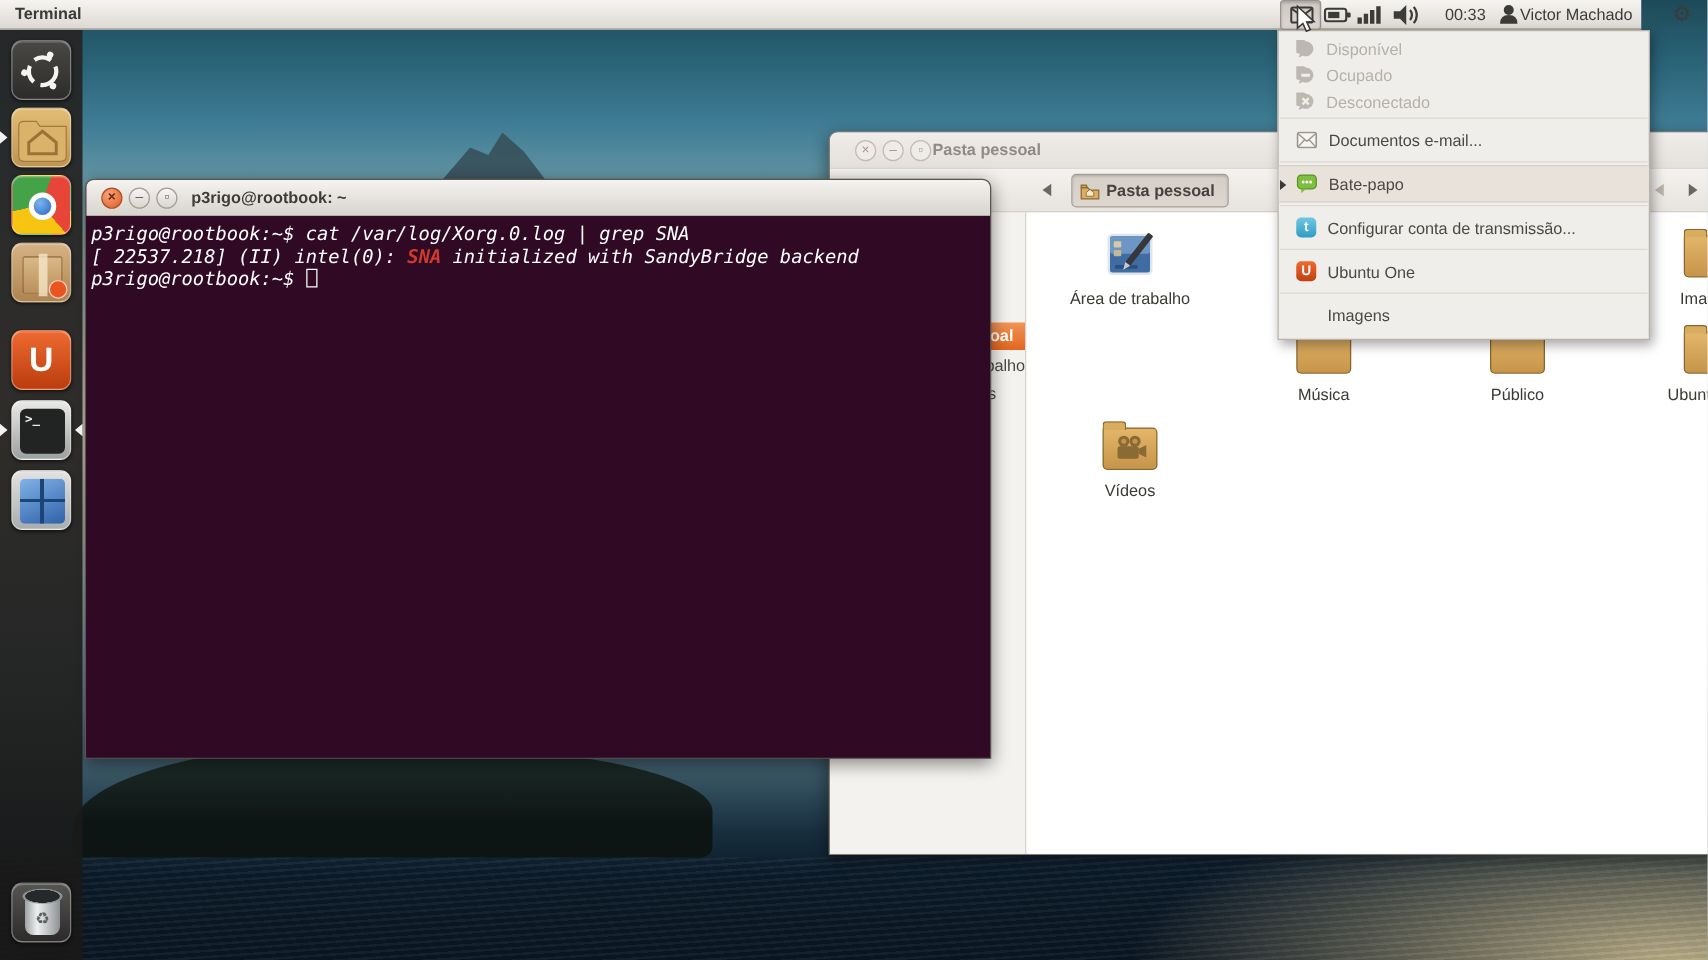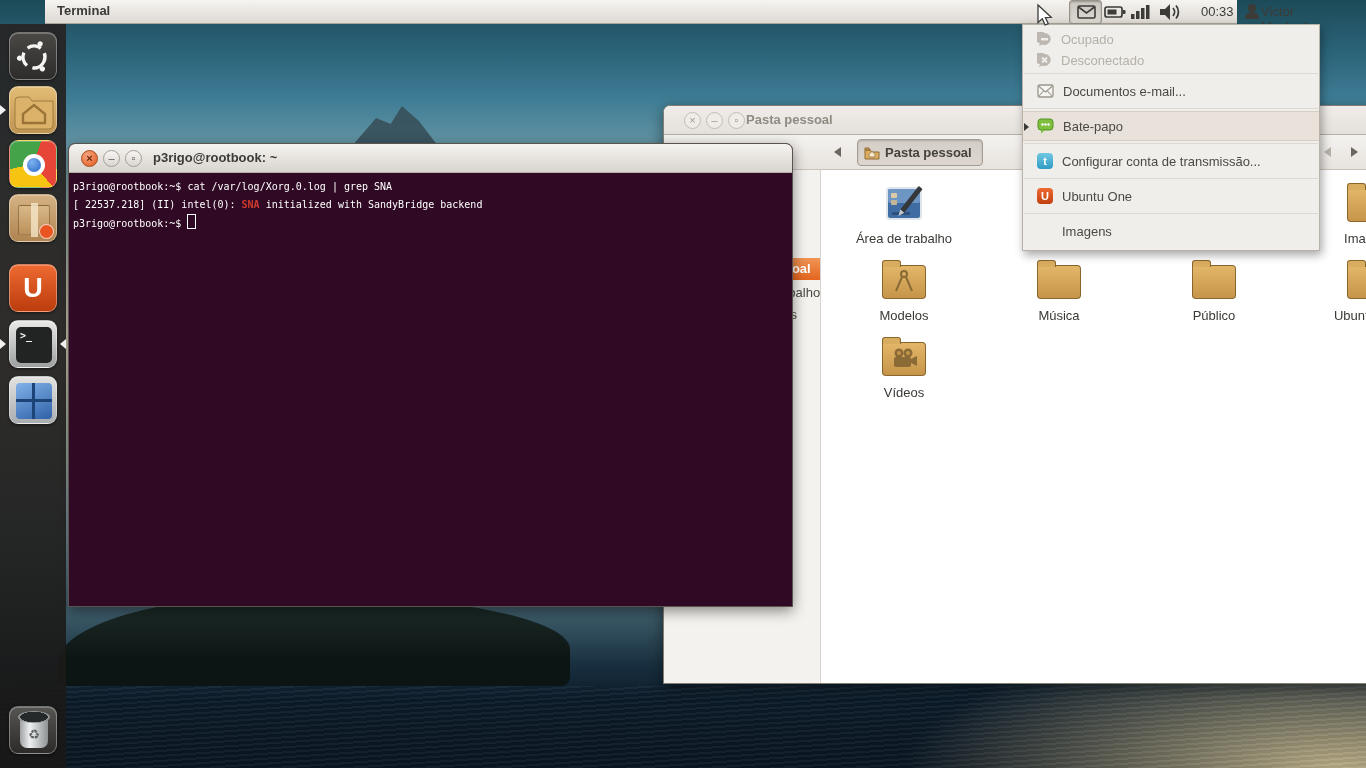--- a/index.html
+++ b/index.html
@@ -14,22 +14,22 @@
   }
   
   .wp-peak { position:absolute; left:352px; top:106px; width:86px; height:40px;
     background:#37505a; clip-path:polygon(0 100%,28% 30%,45% 45%,58% 0,78% 38%,100% 100%); opacity:.9; }
   .wp-island { position:absolute; left:58px; top:594px; width:512px; height:92px;
     background:linear-gradient(180deg,#20302c,#0d1514 70%); border-radius:46% 54% 10px 10px / 75% 60% 8px 8px; }
   .wp-ripples { position:absolute; left:0; top:686px; width:1366px; height:82px;
     background:repeating-linear-gradient(176deg, rgba(255,255,255,.045) 0 2px, rgba(0,0,0,.06) 2px 5px); }
 
   
-  .panel { position:absolute; left:0; top:0; width:1192px; height:24px; z-index:50;
-    background:linear-gradient(#f6f4f1,#ddd9d3); border-bottom:1px solid #aba49a;margin-left:45px; }
+  .panel { position:absolute; left:0; top:0; width:1313px; height:24px; z-index:50;
+    background:linear-gradient(#f6f4f1,#ddd9d3); border-bottom:1px solid #aba49a; }
   .panel-title { position:absolute; left:12px; top:3px; font-size:13px; font-weight:bold; color:#3b3a36; }
   .tray-btn { position:absolute; top:0; height:24px; border-radius:3px; }
   .tray-btn.pressed { background:linear-gradient(#ccc7c0,#dcd8d2); border:1px solid #9a938a; box-shadow:inset 0 1px 2px rgba(0,0,0,.25); }
   .panel-clock { position:absolute; left:1156px; top:4px; font-size:13px; color:#3c3b37; }
   .panel-user { position:absolute; left:1216px; top:4px; font-size:13px; color:#3c3b37; }
   .gear-glyph { position:absolute; left:1338px; top:1px; font-size:17px; color:#3c3b37; }
 
   
   .launcher { position:absolute; left:0; top:24px; width:66px; height:744px; z-index:40;
     background:linear-gradient(180deg, rgba(38,36,35,.92), rgba(25,24,23,.9)); }
@@ -100,21 +100,21 @@
   .folder { position:absolute; left:2px; top:8px; width:44px; height:34px; border-radius:2px 4px 4px 4px;
     background:linear-gradient(#e3b66a,#c69549); border:1px solid rgba(125,90,35,.85); }
   .folder::before { content:""; position:absolute; left:-1px; top:-6px; width:17px; height:6px;
     background:#d9ad60; border:1px solid rgba(125,90,35,.85); border-bottom:none; border-radius:3px 3px 0 0; }
   .emblem { position:absolute; left:10px; top:12px; width:28px; height:24px; }
 
   
   .terminal { left:68px; top:143px; width:725px; height:464px; z-index:20; background:#300a24; border-color:#5a544d; }
   .term-title { left:84px; color:#3c3b37; }
   .term-body { position:absolute; left:0; top:29px; right:0; bottom:0; background:#300a24;
-    font-family:"DejaVu Sans Mono",monospace; font-size:10px; line-height:18px; color:#ffffff; padding:5px 4px; white-space:pre; }
+    font-family:"DejaVu Sans Mono",monospace; font-size:15px; line-height:18px; color:#ffffff; padding:5px 4px; white-space:pre;font-style:italic; }
   .grep-red { color:#cf3a2e; font-weight:bold; }
   .cursor-box { display:inline-block; width:9px; height:15px; border:1px solid #fff; vertical-align:-2px; }
 
   
   .imenu { position:absolute; left:1022px; top:24px; width:298px; z-index:60; background:#f0eeea;
     border:1px solid #b8b2a8; box-shadow:2px 4px 9px rgba(0,0,0,.35); padding:4px 0; }
   .mi-status { height:21px; display:flex; align-items:center; gap:9px; padding-left:14px; font-size:13px; color:#b5b1a9; }
   .mi-sep { border-top:1px solid #ddd8d1; margin:2px 1px; }
   .mi-action { position:relative; height:30px; display:flex; align-items:center; gap:9px; padding-left:14px; font-size:13px; color:#4b4944; }
   .mi-action.hl { background:#e8e2da; border-top:1px solid #d6d0c7; border-bottom:1px solid #d6d0c7; }
@@ -197,30 +197,20 @@
           <div class="flabel">Documentos</div>
         </div>
 
         <div class="fcell" style="left:472px;top:10px">
           <div class="ficon">
               <div class="folder"></div>
             </div>
           <div class="flabel">Imagens</div>
         </div>
 
-        <div class="fcell" style="left:7px;top:87px">
-          <div class="ficon">
-            <div class="folder"></div>
-            <svg class="emblem" width="28" height="24">
-                <circle cx="14" cy="5" r="3" fill="none" stroke="#8a6a35" stroke-width="2"></circle>
-                <path d="M12 8 L6 22 M16 8 L22 22" stroke="#8a6a35" stroke-width="2" fill="none"></path>
-              </svg>
-          </div>
-          <div class="flabel">Modelos</div>
-        </div>
 
         <div class="fcell" style="left:162px;top:87px">
           <div class="ficon">
               <div class="folder"></div>
             </div>
           <div class="flabel">Música</div>
         </div>
 
         <div class="fcell" style="left:317px;top:87px">
           <div class="ficon">
@@ -344,20 +334,26 @@
     </svg>
     <div class="panel-user">Victor Machado</div>
 
     <div class="gear-glyph">⚙</div>
   </div>
 
   <div class="imenu">
     <div class="mi-status">
       <svg width="15" height="15">
           <path d="M7.5 1a6 6 0 1 0-4.6 9.9L2 14l3.3-1.5A6 6 0 1 0 7.5 1z" fill="#bcb8b1"></path>
+        </svg>
+      <span>Disponível</span>
+    </div>
+    <div class="mi-status">
+      <svg width="15" height="15">
+          <path d="M7.5 1a6 6 0 1 0-4.6 9.9L2 14l3.3-1.5A6 6 0 1 0 7.5 1z" fill="#bcb8b1"></path>
           <rect x="4" y="6" width="7" height="2.4" fill="#f0eeea"></rect>
         </svg>
       <span>Ocupado</span>
     </div>
     <div class="mi-status">
       <svg width="15" height="15">
           <path d="M7.5 1a6 6 0 1 0-4.6 9.9L2 14l3.3-1.5A6 6 0 1 0 7.5 1z" fill="#bcb8b1"></path>
           <path d="M5 4.5 L10 9.5 M10 4.5 L5 9.5" stroke="#f0eeea" stroke-width="1.8"></path>
         </svg>
       <span>Desconectado</span>

